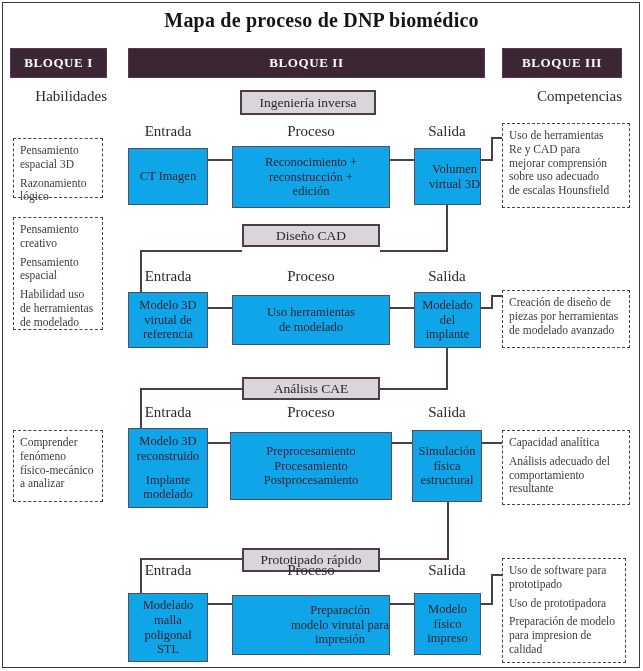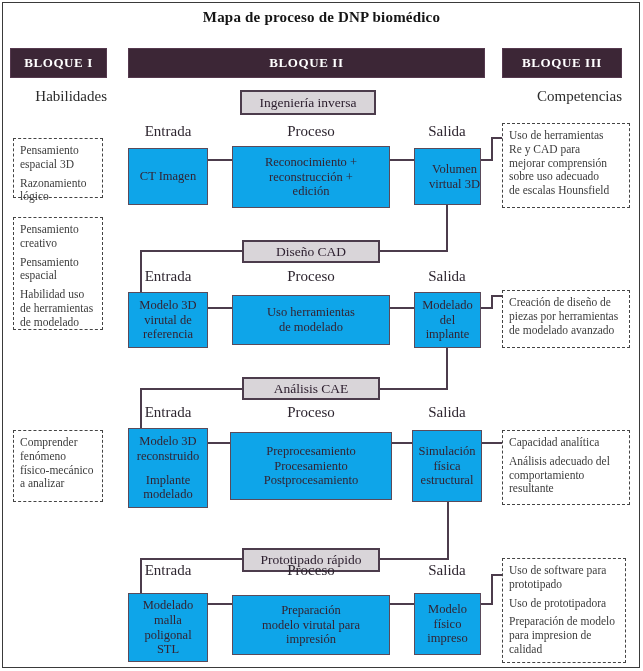--- a/index.html
+++ b/index.html
@@ -2,21 +2,21 @@
 <html><head>
 <meta charset="utf-8">
 <style>
   html,body{margin:0;padding:0;background:#fff;}
   .figure{
     position:relative;width:643px;height:671px;background:#ffffff;
     font-family:"Liberation Serif", serif;overflow:hidden;
   }
   .frame{position:absolute;left:2px;top:2px;right:3px;bottom:3px;border:1.5px solid #3a3a3a;}
   .title{position:absolute;left:0;top:9px;width:100%;text-align:center;
-    font-size:15px;font-weight:bold;color:#151515;letter-spacing:.2px;}
+    font-size:20px;font-weight:bold;color:#151515;letter-spacing:.2px;}
   .bar{position:absolute;top:48px;height:30px;background:#3c2636;color:#ffffff;
     display:flex;align-items:center;justify-content:center;
     font-size:13px;font-weight:bold;letter-spacing:.6px;box-shadow:inset 0 0 0 1px #55394e;}
   .subtitle{position:absolute;top:88px;text-align:right;font-size:15px;color:#2b2b2b;}
   .stage-header{position:absolute;background:#d9d5d9;border:2px solid #4c3c4c;
     display:flex;align-items:center;justify-content:center;
     font-size:13.5px;color:#2e2030;text-align:center;box-sizing:border-box;}
   .col-label{position:absolute;text-align:center;font-size:15px;color:#2e2630;}
   .node{position:absolute;background:#0ea5e9;border:1.5px solid #5a4a5a;box-sizing:border-box;
     display:flex;flex-direction:column;align-items:center;justify-content:center;
@@ -87,21 +87,21 @@
   </div>
 
   <div class="hline" style="left:208px;top:159px;width:24px;height:2px;"></div>
   <div class="hline" style="left:390px;top:159px;width:24px;height:2px;"></div>
   <div class="hline" style="left:481px;top:159px;width:12px;height:2px;"></div>
   <div class="vline" style="left:491px;top:137px;width:2px;height:24px;"></div>
   <div class="hline" style="left:491px;top:137px;width:11px;height:2px;"></div>
   <div class="vline" style="left:446px;top:205px;width:2px;height:47px;"></div>
   <div class="hline" style="left:380px;top:250px;width:68px;height:2px;"></div>
 
-  <div class="stage-header" style="left:242px;top:240px;width:138px;height:23px;">
+  <div class="stage-header" style="left:242px;top:224px;width:138px;height:23px;">
     <span>Diseño CAD</span>
   </div>
   <div class="hline" style="left:140px;top:250px;width:102px;height:2px;"></div>
   <div class="vline" style="left:140px;top:250px;width:2px;height:42px;"></div>
 
   <div class="col-label" style="left:128px;top:268px;width:80px;">Entrada</div>
   <div class="col-label" style="left:232px;top:268px;width:158px;">Proceso</div>
   <div class="col-label" style="left:407px;top:268px;width:80px;">Salida</div>
 
   <div class="dashed" style="left:13px;top:217px;width:90px;height:113px;">
@@ -199,21 +199,21 @@
   <div class="col-label" style="left:128px;top:562px;width:80px;">Entrada</div>
   <div class="col-label" style="left:232px;top:562px;width:158px;">Proceso</div>
   <div class="col-label" style="left:407px;top:562px;width:80px;">Salida</div>
 
   <div class="node" style="left:128px;top:593px;width:80px;height:69px;">
     <p>Modelado
 malla
 poligonal
 STL</p>
   </div>
-  <div class="node" style="left:232px;top:595px;width:158px;height:60px;">
+  <div class="node" style="left:232px;top:595px;width:158px;height:60px;align-items:flex-end;">
     <p>Preparación
 modelo virutal para
 impresión</p>
   </div>
   <div class="node" style="left:414px;top:593px;width:67px;height:62px;">
     <p>Modelo
 físico
 impreso</p>
   </div>
 

